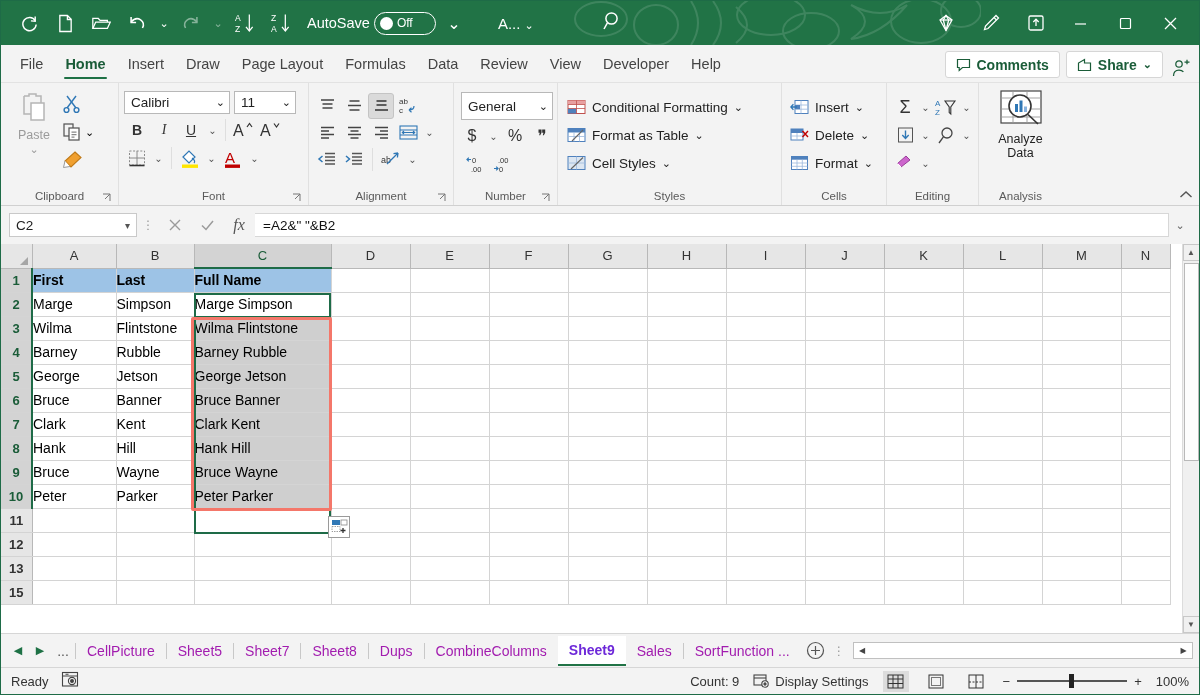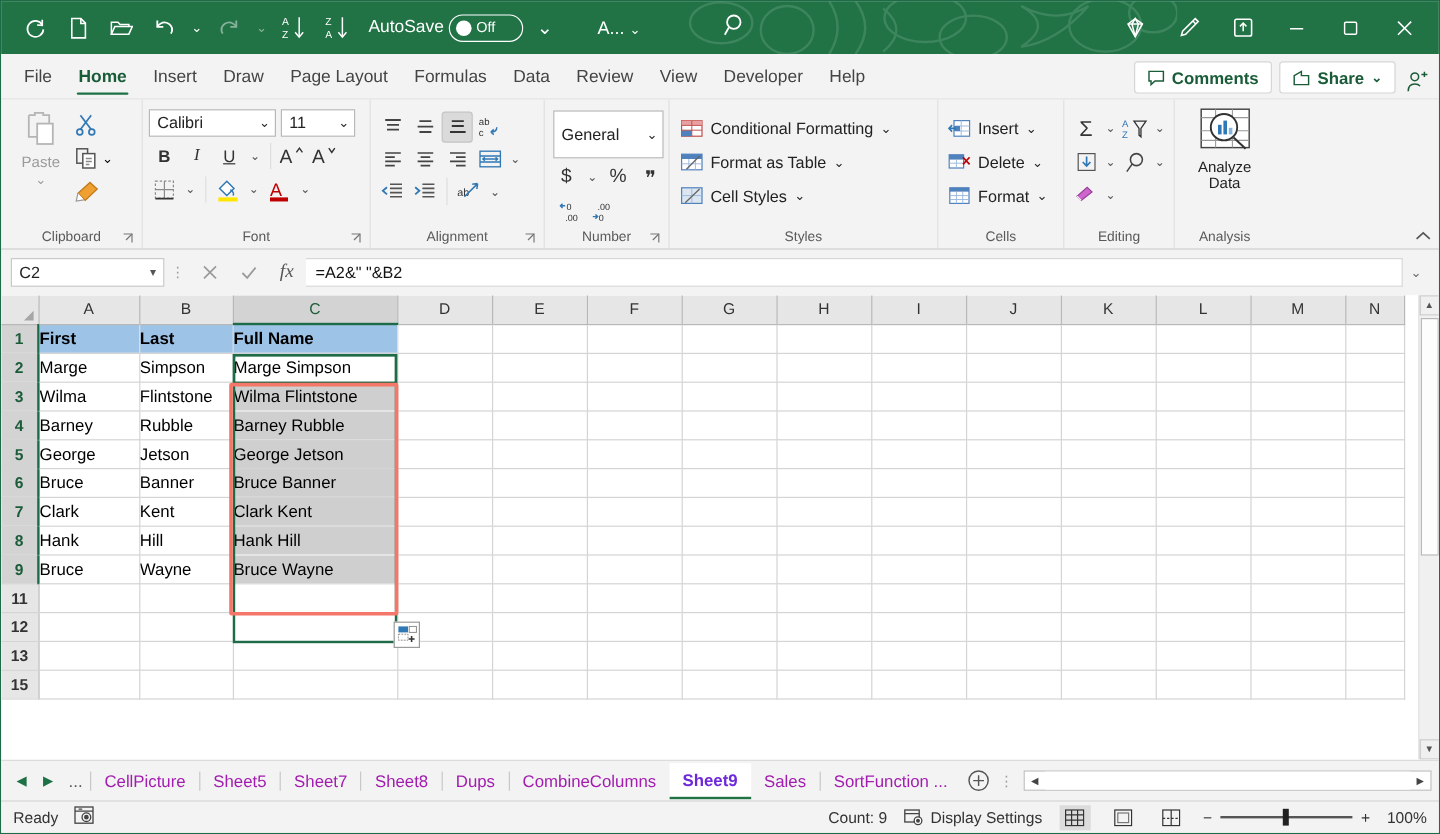--- a/index.html
+++ b/index.html
@@ -107,21 +107,21 @@
   .ibtn.narrow { width: 15px; font-size: 10px; color:#555; }
   .ibtn.on { background: #dadada; border: 1px solid #c4c4c4; }
   .sep-v { width: 1px; align-self: stretch; background: #dedede; margin: 2px 4px; }
 
   
   .g-align { width: 145px; }
   .alignrow { display: flex; align-items: center; gap: 1px; height: 27px; }
 
   
   .g-num { width: 104px; }
-  .numcombo { width: 92px; height: 40px; }
+  .numcombo { width: 92px; height: 28px; }
 
   
   .g-styles { width: 224px; }
   .srow { display: flex; align-items: center; gap: 6px; height: 28px; font-size: 13.5px; color: #222; }
 
   
   .g-cells { width: 105px; }
   
   .g-edit { width: 92px; }
   .erow { display: flex; align-items: center; gap: 0px; height: 28px; }
@@ -1016,20 +1016,37 @@
               <td class="cell"></td>
           <td class="cell"></td>
               <td class="cell"></td>
           <td class="cell"></td>
               <td class="cell"></td>
           <td class="cell"></td>
               <td class="cell"></td>
           <td class="cell"></td>
         </tr>
 
+        <tr>
+          <th class="rowhead sel">10</th>
+          <td class="cell">Peter</td>
+          <td class="cell">Parker</td>
+          <td class="cell selrange">Peter Parker</td>
+          <td class="cell"></td>
+              <td class="cell"></td>
+          <td class="cell"></td>
+              <td class="cell"></td>
+          <td class="cell"></td>
+              <td class="cell"></td>
+          <td class="cell"></td>
+              <td class="cell"></td>
+          <td class="cell"></td>
+              <td class="cell"></td>
+          <td class="cell"></td>
+        </tr>
 
         <tr>
           <th class="rowhead">11</th>
           <td class="cell"></td>
               <td class="cell"></td>
           <td class="cell"></td>
               <td class="cell"></td>
           <td class="cell"></td>
               <td class="cell"></td>
           <td class="cell"></td>

